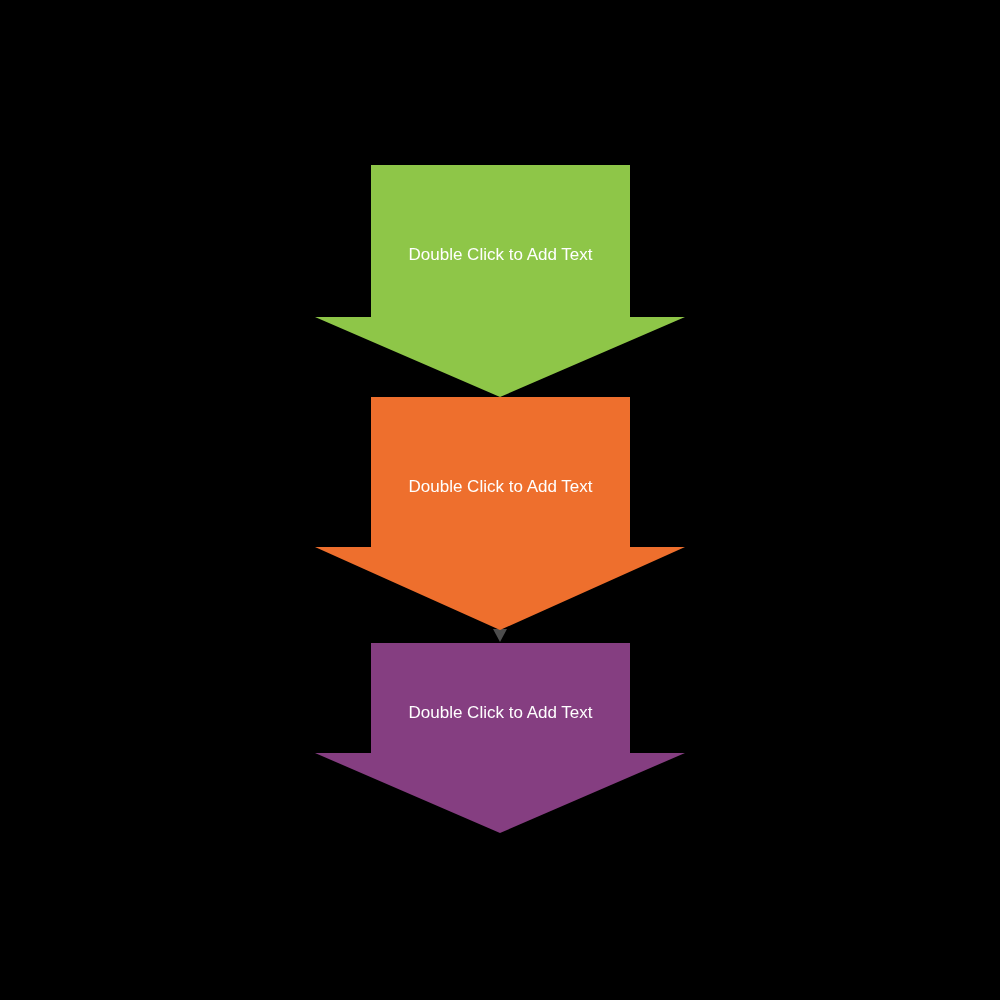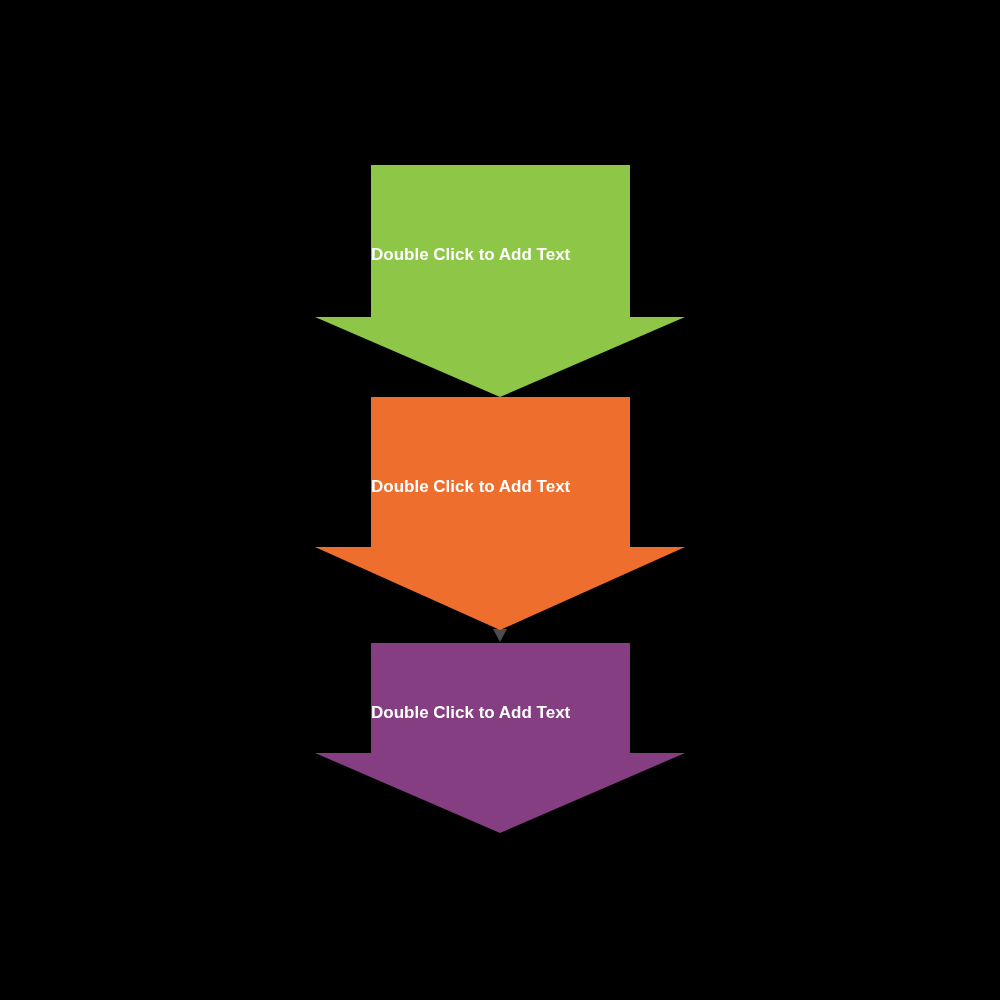--- a/index.html
+++ b/index.html
@@ -20,24 +20,25 @@
     left: 0;
     top: 0;
     display: block;
   }
   .arrow-label {
     position: absolute;
     left: 371px;
     width: 259px;
     height: 20px;
     line-height: 20px;
+    text-align: center;
     color: #FFFFFF;
     font-family: "Liberation Sans", sans-serif;
     font-size: 17px;
-    font-weight: bold;
+    font-weight: normal;
     white-space: nowrap;
     cursor: default;
     user-select: none;
   }
   .label-1 { top: 245px; }
   .label-2 { top: 477px; }
   .label-3 { top: 703px; }
 </style>
 </head>
 <body>

